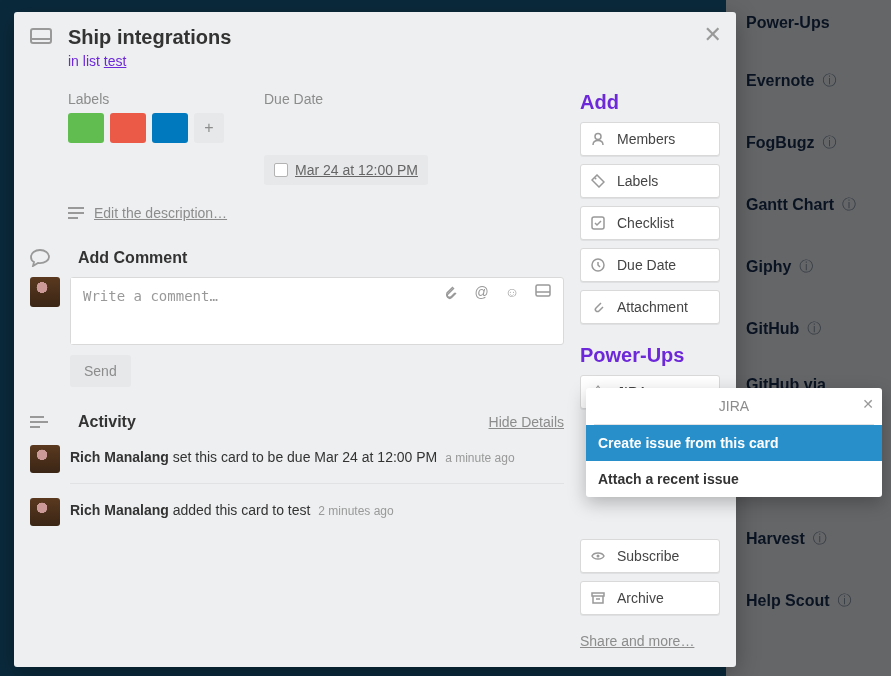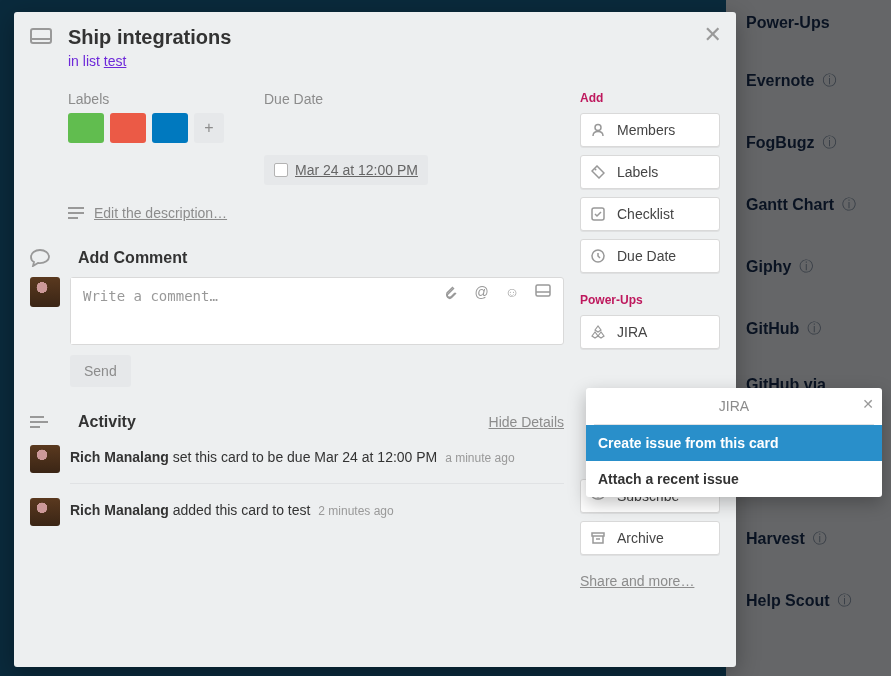--- a/index.html
+++ b/index.html
@@ -110,21 +110,21 @@
 .send-btn {
   margin-left:40px; margin-top:10px;
   background:#e6e8ea; color:#8c8c8c; border:none;
   padding:8px 14px; border-radius:3px; font-size:14px;
 }
 .activity-item { display:flex; gap:10px; margin-top:14px; align-items:flex-start;}
 .activity-item .text { flex:1; padding-top:4px; color:#333;}
 .activity-item .who { font-weight:700;}
 .activity-item .ts { color:#999; font-size:12px; margin-left:4px;}
 .hr { border-top:1px solid #e0e2e4; margin:10px 0 0 40px;}
-.side-title { font-size:12px; font-weight:700; color:#be185d; margin-bottom:8px;}
+.side-title { font-size:20px; font-weight:700; color:#6d28d9; margin-bottom:8px;}
 .side-btn {
   display:flex; align-items:center; gap:10px;
   background:#fff; border:1px solid #d9d9d9; border-radius:3px;
   padding:8px 10px; margin-bottom:8px; color:#444; cursor:pointer;
   box-shadow: 0 1px 0 rgba(0,0,0,0.06);
 }
 .side-btn .bicon { color:#999; width:16px; text-align:center; font-size:14px;}
 .side-section { margin-top:20px;}
 .share-link { margin-top:18px; color:#8c8c8c; text-decoration:underline; cursor:pointer; display:block;}
 
@@ -329,20 +329,28 @@
         </div>
       <div class="side-btn">
           <span class="bicon">
         <svg width="14" height="14" viewBox="0 0 14 14">
               <circle cx="7" cy="7" r="6" fill="none" stroke="#999" stroke-width="1.5"></circle>
               <path d="M7 4 L7 7 L9 9" fill="none" stroke="#999" stroke-width="1.5"></path>
             </svg>
       </span>
           <span>Due Date</span>
         </div>
+      <div class="side-btn">
+          <span class="bicon">
+        <svg width="14" height="14" viewBox="0 0 14 14">
+              <path d="M10 3 L5 8 a2 2 0 0 0 3 3 L12 7" fill="none" stroke="#999" stroke-width="1.5"></path>
+            </svg>
+      </span>
+          <span>Attachment</span>
+        </div>
 
       <div class="side-section">
         <div class="side-title">Power-Ups</div>
         <div class="side-btn">
             <span class="bicon">
           <svg width="14" height="14" viewBox="0 0 14 14">
                 <path d="M7 1 L4 5 L7 7 L10 5 Z M4 7 L1 11 L4 13 L7 11 Z M10 7 L7 11 L10 13 L13 11 Z" fill="none" stroke="#999" stroke-width="1.2"></path>
               </svg>
         </span>
             <span>JIRA</span>

